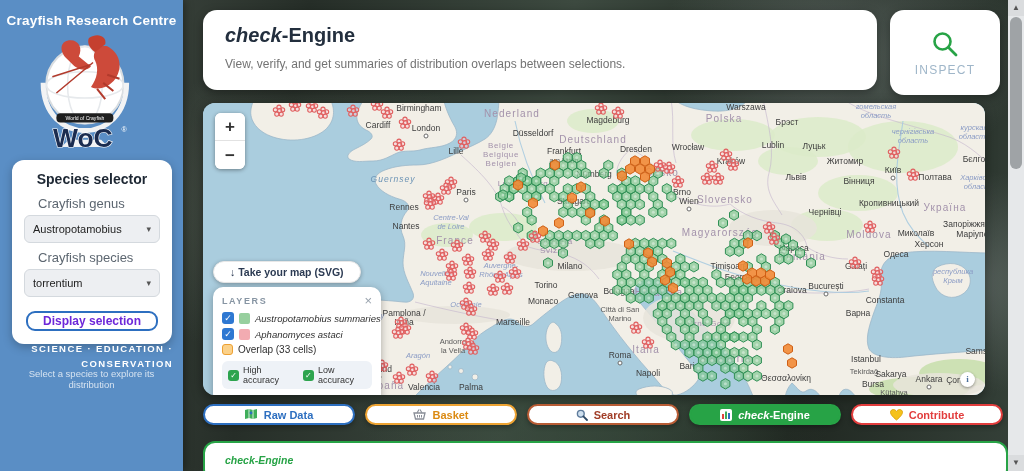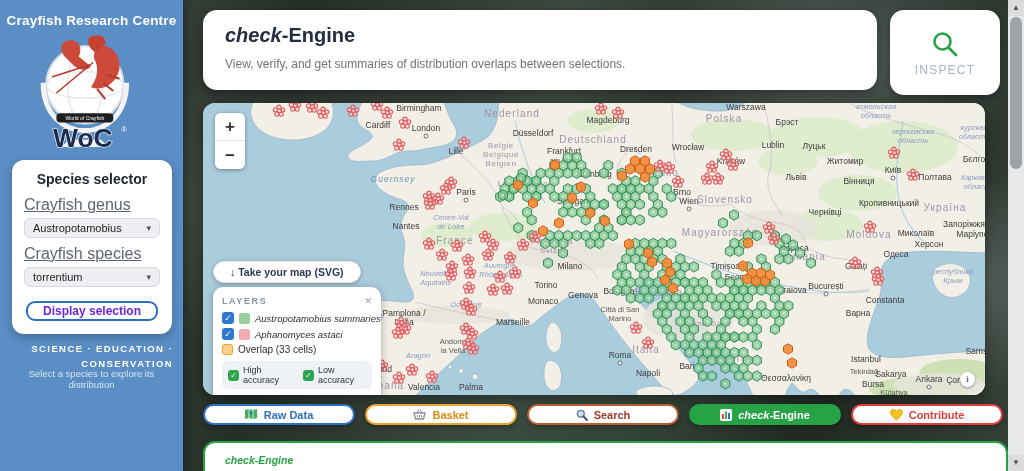--- a/index.html
+++ b/index.html
@@ -15,22 +15,22 @@
       radial-gradient(200px 160px at 95% 60%, rgba(140,150,148,.4), transparent 70%),
       linear-gradient(100deg,#4c554d 0%,#262e28 28%,#3d4a40 52%,#1f2620 78%,#36423a 100%);
   }
 
   
   .sidebar{position:absolute;left:0;top:0;width:183px;height:471px;background:#5a8ec5;box-shadow:2px 0 8px rgba(0,0,0,.35);}
   .sb-title{color:#fff;font-weight:bold;font-size:13.5px;text-align:center;padding-top:13px;letter-spacing:.2px;}
   .logo-wrap{width:116px;margin:4px auto 0;text-align:center;position:relative;}
   .species-card{position:absolute;left:12px;top:160px;width:160px;background:#fff;border-radius:12px;box-shadow:0 3px 10px rgba(0,0,0,.25);padding:11px 12px 13px;}
   .species-card h2{margin:0 0 9px;font-size:14px;text-align:center;color:#1d2733;}
-  .fld-label{font-size:16px;color:#5c6670;margin:7px 0 4px;text-decoration:underline;}
-  .select{display:flex;align-items:center;justify-content:space-between;height:20px;background:#edeff2;border:1px solid #d4d9de;border-radius:6px;padding:0 8px;font-size:11px;color:#222;cursor:pointer;}
+  .fld-label{font-size:13px;color:#5c6670;margin:7px 14px 4px;}
+  .select{display:flex;align-items:center;justify-content:space-between;height:28px;background:#edeff2;border:1px solid #d4d9de;border-radius:6px;padding:0 8px;font-size:11px;color:#222;cursor:pointer;}
   .select .chev{color:#555;font-size:9px;}
   .display-btn{display:block;margin:14px auto 0;width:132px;height:20px;background:#fff;border:2px solid #2d6fc0;border-radius:9px;color:#6d28d9;font-weight:bold;font-size:12px;cursor:pointer;}
   .tagline{position:absolute;left:10px;top:342px;width:163px;text-align:right;color:#fff;font-weight:bold;font-size:9.5px;letter-spacing:1.4px;line-height:1.55;}
   .hint{position:absolute;left:8px;top:368px;width:167px;text-align:center;color:rgba(255,255,255,.75);font-size:9.5px;}
 
   
   .header-card{position:absolute;left:203px;top:10px;width:674px;height:80px;background:#fff;border-radius:14px;box-shadow:0 3px 10px rgba(0,0,0,.35);padding:14px 22px;}
   .hc-title{font-size:20px;font-weight:bold;color:#232f3e;}
   .hc-title .it{font-style:italic;}
   .hc-sub{font-size:12px;color:#737373;margin-top:10px;}

